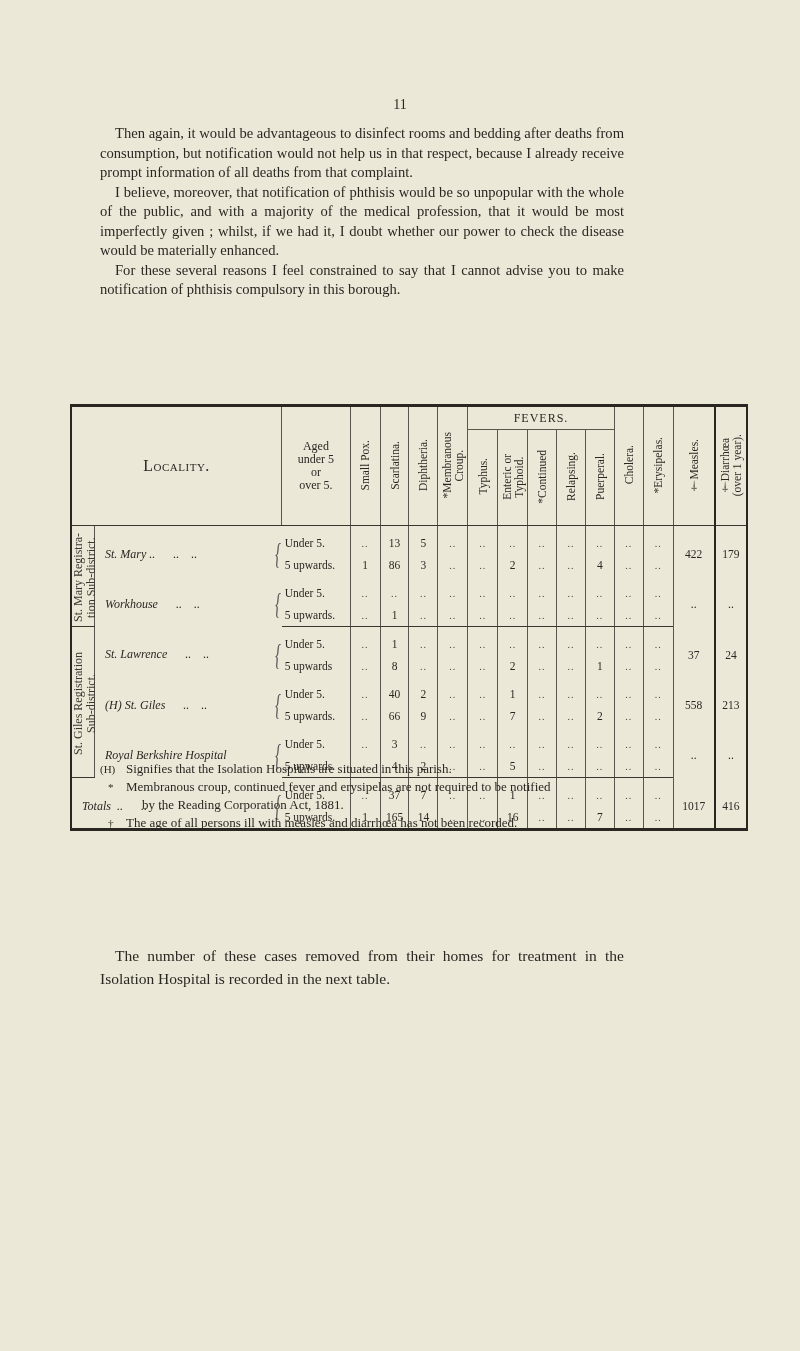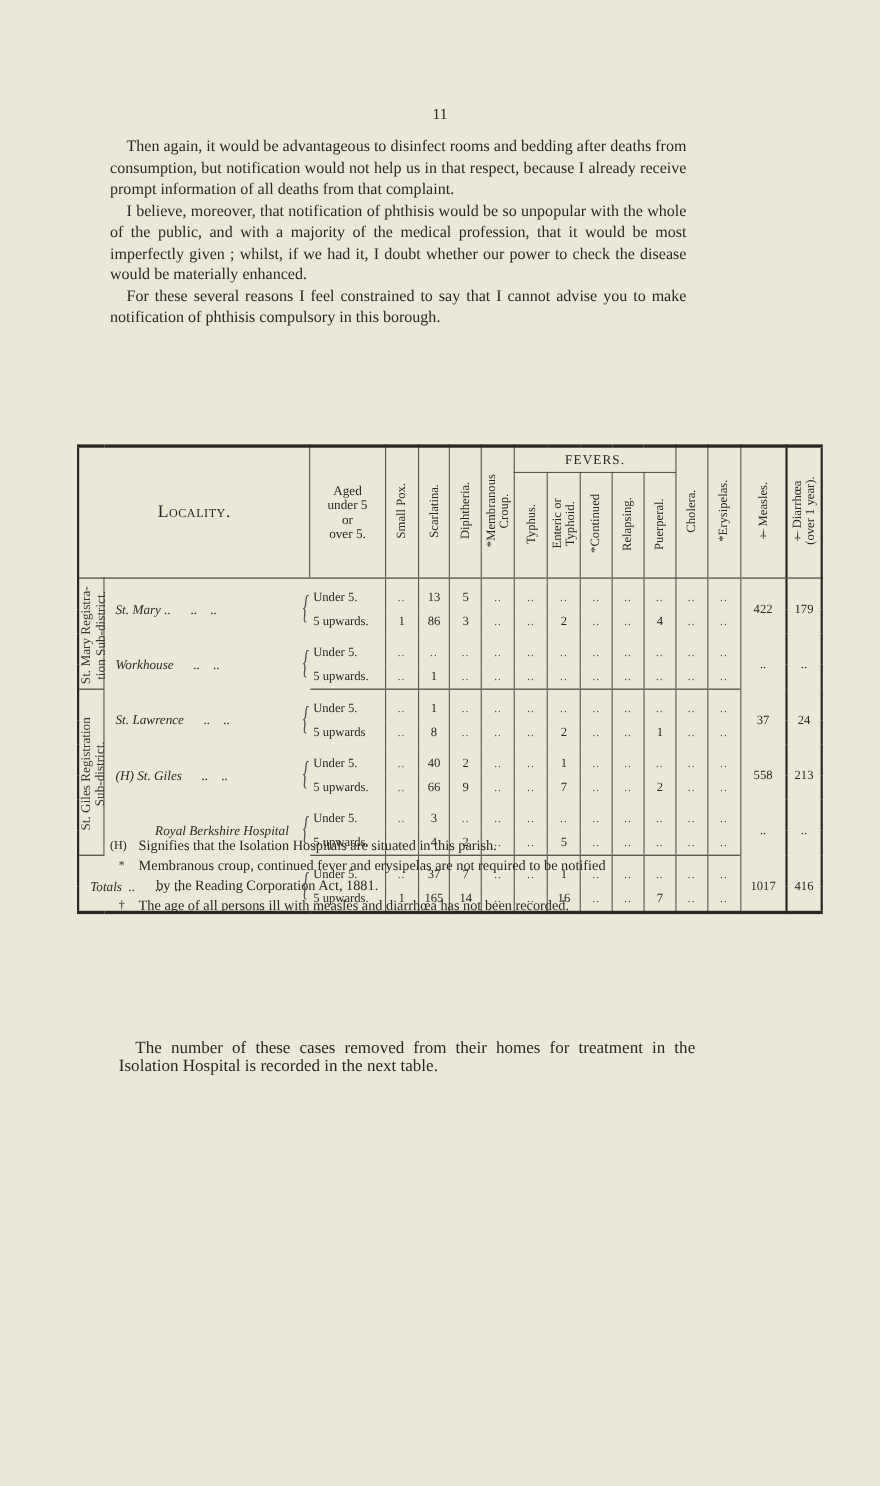--- a/index.html
+++ b/index.html
@@ -59,21 +59,21 @@
   tr.row-a td { height: 22px; padding-top: 6px !important; }
   tr.row-b td { height: 22px; }
 
   .footnotes {
     position: absolute; top: 760px; left: 100px; width: 560px;
     font-size: 13px; line-height: 18px;
   }
   .footnotes .fn { display: flex; }
   .footnotes .mark { width: 26px; flex-shrink: 0; text-align: left; font-size: 11px; }
   .footnotes .fn-indent { padding-left: 42px; }
-  #closing { top: 944px; left: 108px; width: 524px; font-size: 15.5px; line-height: 17px; }
+  #closing { top: 944px; left: 100px; width: 524px; font-size: 15.5px; line-height: 23px; }
 </style>
 </head>
 <body>
 
 <div class="page-number">11</div>
 
 <div class="body-text" id="intro">
   <p>Then again, it would be advantageous to disinfect rooms and bedding after deaths from consumption, but notification would not help us in that respect, because I already receive prompt information of all deaths from that complaint.</p>
   <p>I believe, moreover, that notification of phthisis would be so unpopular with the whole of the public, and with a majority of the medical profession, that it would be most imperfectly given ; whilst, if we had it, I doubt whether our power to check the disease would be materially enhanced.</p>
   <p>For these several reasons I feel constrained to say that I cannot advise you to make notification of phthisis compulsory in this borough.</p>
@@ -246,21 +246,21 @@
         <td class="dots">..</td>
         <td class="dots">..</td>
         <td class="num">7</td>
         <td class="dots">..</td>
         <td class="dots">..</td>
         <td class="num">2</td>
         <td class="dots">..</td>
         <td class="dots">..</td>
       </tr>
       <tr class="row-a">
-        <td rowspan="2" class="place" style="position: relative;"><span style="white-space: pre; margin-left: 36px;">Royal Berkshire Hospital</span><span class="brace" style="position: absolute; right: -2px; top: 10px;">{</span></td>
+        <td rowspan="2" class="place" style="position: relative;"><span style="white-space: pre;">Royal Berkshire Hospital</span><span class="brace" style="position: absolute; right: -2px; top: 10px;">{</span></td>
         <td class="age">Under 5.</td>
         <td class="dots">..</td>
         <td class="num">3</td>
         <td class="dots">..</td>
         <td class="dots">..</td>
         <td class="dots">..</td>
         <td class="dots">..</td>
         <td class="dots">..</td>
         <td class="dots">..</td>
         <td class="dots">..</td>

